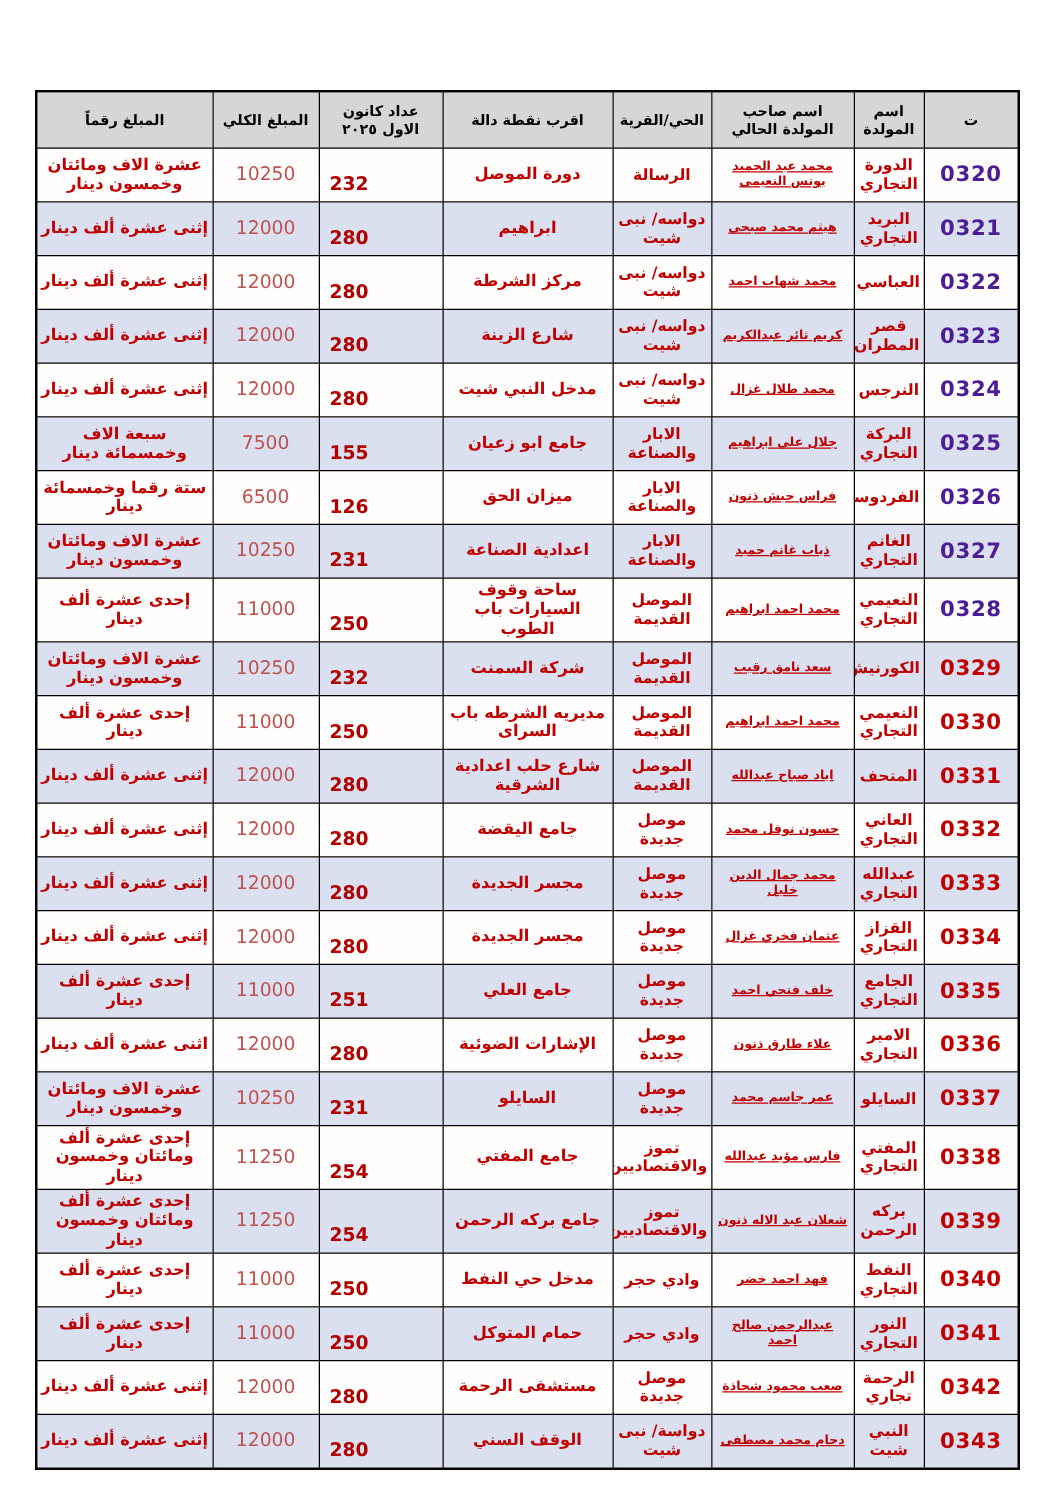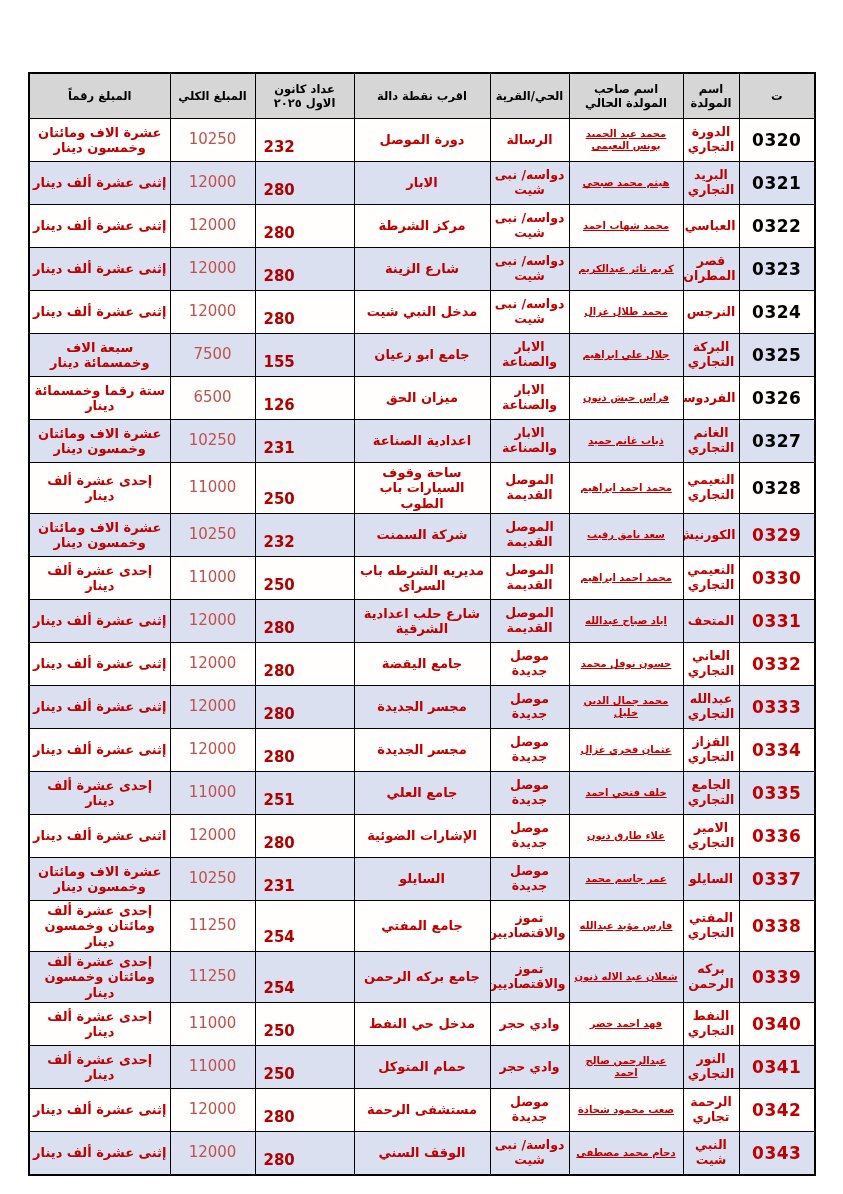--- a/index.html
+++ b/index.html
@@ -41,21 +41,21 @@
     font-weight:bold;
     font-size:13px;
     line-height:1.18;
     height:36px;
   }
   tr.alt td{background:#dbe0f1;}
   tr:not(.alt) td{background:#fffefd;}
   td.c-seq{
     font-size:17px;
     letter-spacing:0.5px;
-    color:#000000;
+    color:#4c1d95;
     font-family:"DejaVu Sans",sans-serif;
   }
   td.c-seq.seq-red{color:#c00000;}
   td.c-name{font-size:12.5px;}
   td.c-owner{font-size:10px;text-decoration:underline;}
   td.c-district{font-size:12.5px;}
   td.c-landmark{font-size:13px;}
   td.c-meter{
     text-align:left;
     vertical-align:bottom;
@@ -115,21 +115,21 @@
       <td class="c-landmark">دورة الموصل</td>
       <td class="c-meter">232</td>
       <td class="c-total">10250</td>
       <td class="c-amount">عشرة الاف ومائتان وخمسون دينار</td>
     </tr>
         <tr class="alt">
       <td class="c-seq">0321</td>
       <td class="c-name">البريد التجاري</td>
       <td class="c-owner">هيثم محمد صبحي</td>
       <td class="c-district">دواسه/ نبى شيت</td>
-      <td class="c-landmark">الابار</td>
+      <td class="c-landmark">ابراهيم</td>
       <td class="c-meter">280</td>
       <td class="c-total">12000</td>
       <td class="c-amount">إثنى عشرة ألف دينار</td>
     </tr>
         <tr>
       <td class="c-seq">0322</td>
       <td class="c-name">العباسي</td>
       <td class="c-owner">محمد شهاب احمد</td>
       <td class="c-district">دواسه/ نبى شيت</td>
       <td class="c-landmark">مركز الشرطة</td>

